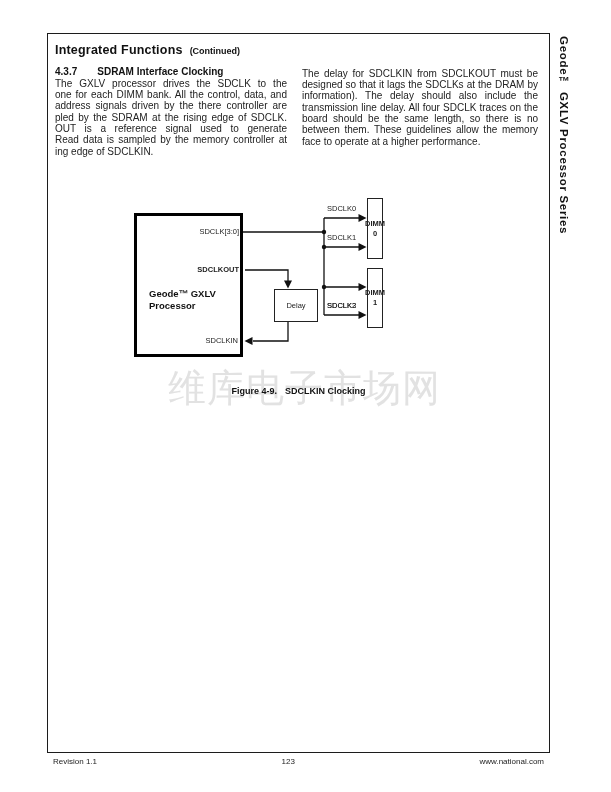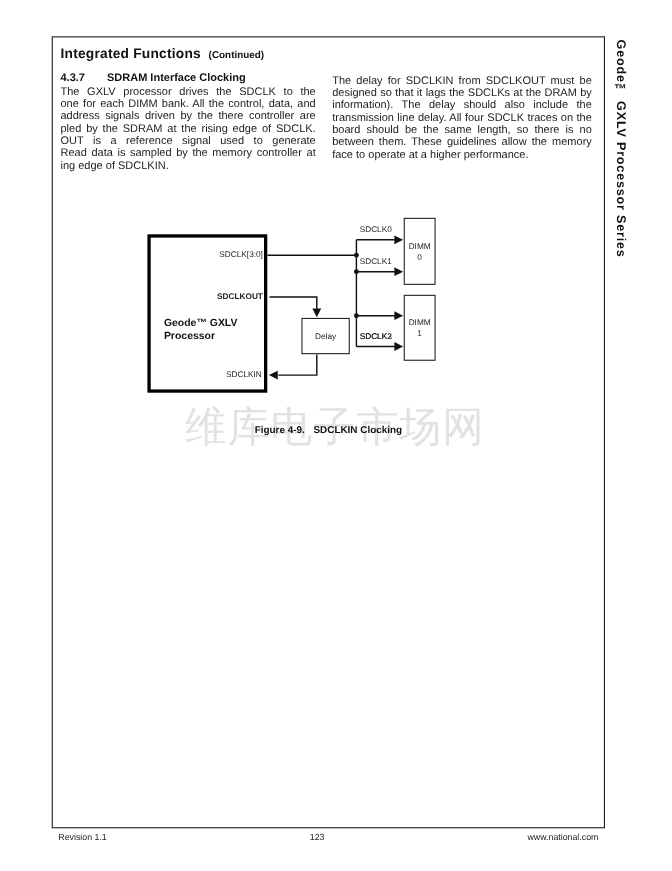--- a/index.html
+++ b/index.html
@@ -20,22 +20,22 @@
   .sec-head .sec-title{margin-left:20px;}
   .jl{text-align:justify;text-align-last:justify;height:11.35px;line-height:11.35px;overflow:hidden;}
   .jl.last{text-align-last:left;}
 
   
   .diag-svg{position:absolute;left:0;top:0;z-index:2;pointer-events:none;}
   .dbox{position:absolute;box-sizing:border-box;background:#fff;z-index:3;}
   .proc-box{left:134px;top:213px;width:109px;height:144px;border:3.5px solid #000;}
   .delay-box{left:274px;top:289px;width:44px;height:33px;border:1.2px solid #222;
     display:flex;align-items:center;justify-content:center;font-size:7.5px;color:#222;}
-  .dimm-box{left:367px;width:29px;border:1.2px solid #222;display:flex;flex-direction:column;
-    align-items:center;justify-content:center;font-size:7.5px;line-height:10px;color:#222;}
+  .dimm-box{left:367px;width:16px;border:1.2px solid #222;display:flex;flex-direction:column;
+    align-items:center;justify-content:center;font-size:7.5px;line-height:10px;color:#222;font-weight:bold;}
   .dimm0{top:198px;height:61px;}
   .dimm1{top:268px;height:60px;}
   .dlabel{position:absolute;font-size:7.5px;color:#222;z-index:4;white-space:nowrap;}
   .pin{width:80px;text-align:right;}
   .proc-name{position:absolute;left:149px;top:288px;z-index:4;font-size:9.5px;
     font-weight:bold;line-height:11.5px;color:#111;}
 
   .caption{position:absolute;left:47px;top:386px;width:503px;text-align:center;z-index:1;
     font-size:9px;font-weight:bold;color:#111;}
   .caption .cap-title{margin-left:8px;}

